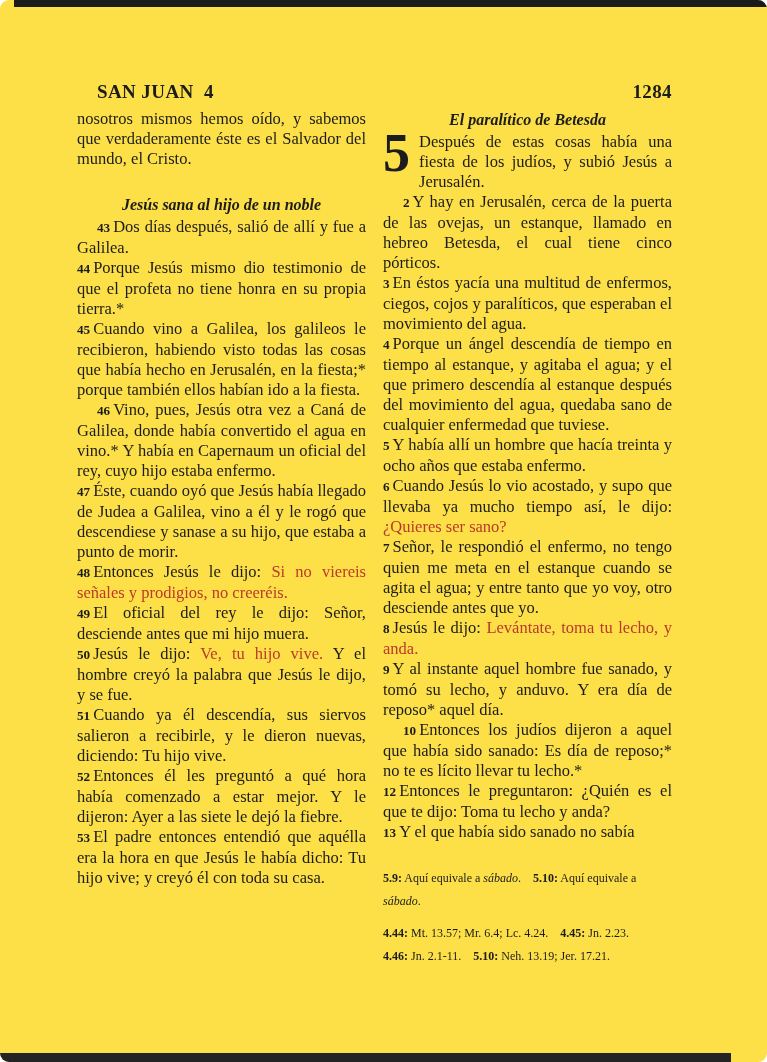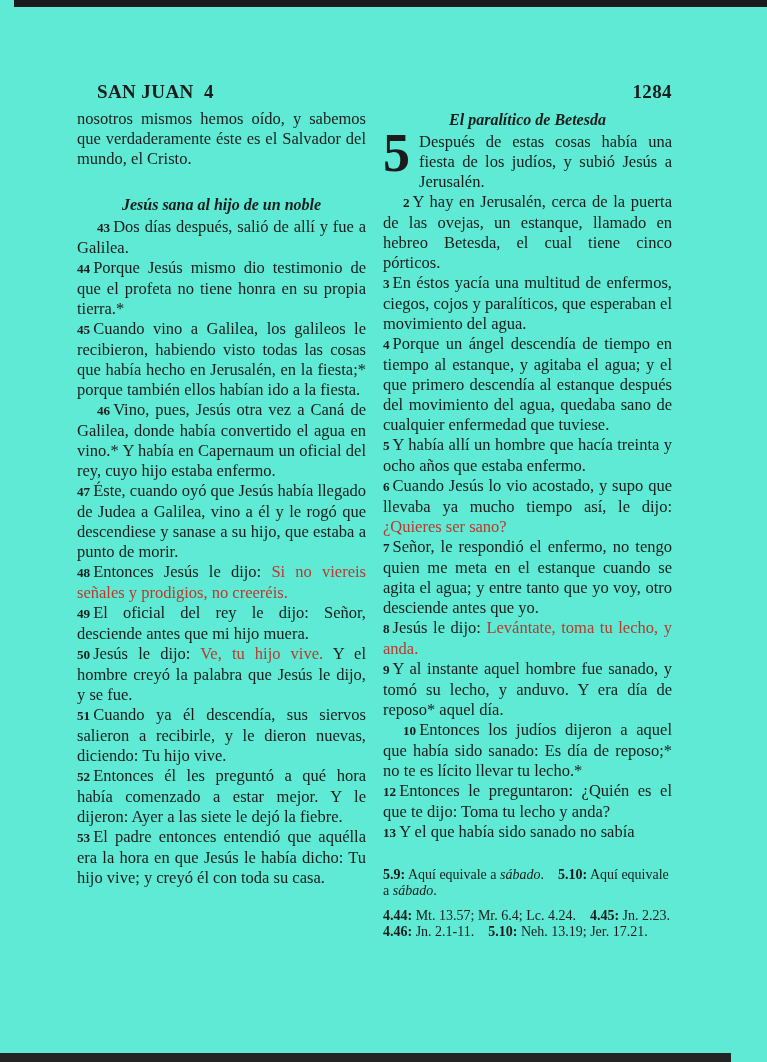--- a/index.html
+++ b/index.html
@@ -1,22 +1,23 @@
 <!DOCTYPE html>
 <html style="--red: #bb392c;"><head>
 <meta charset="utf-8">
 <style>
   html,body{margin:0;padding:0;background:#ffffff;}
   #page{
     position:relative;
     width:767px;height:1062px;
-    background:#5eead4;
+    background:#fde047;
     overflow:hidden;
     font-family:"Liberation Serif","DejaVu Serif",serif;
     color:#1c1c1c;
+    border-radius:9px;
   }
   #top-bar{position:absolute;top:0;left:14px;right:0;height:7px;background:#1b1b1b;}
   #bottom-bar{position:absolute;bottom:0;left:0;width:731px;height:9px;background:#242424;}
   #header{
     position:relative;
     padding:81px 95px 6px 97px;
     font-weight:700;
     font-size:19px;
     letter-spacing:0.4px;
   }
@@ -40,21 +41,21 @@
   }
   .sect{
     font-style:italic;
     font-weight:700;
     font-size:16px;
     text-align:center;
     margin:26px 0 2px 0;
   }
   .col .sect:first-child{margin-top:1px;}
   .red{color:var(--red,#bb392c);}
-  .footnotes{margin-top:24px;font-size:14px;line-height:16px;}
+  .footnotes{margin-top:24px;font-size:12px;line-height:23px;}
   .fng{margin:0 0 9px 0;text-align:left;}
   .b{font-weight:700;}
   .i{font-style:italic;}
 </style>
 </head>
 <body>
 
 <div id="page">
   <div id="top-bar"></div>
   <div id="header">

